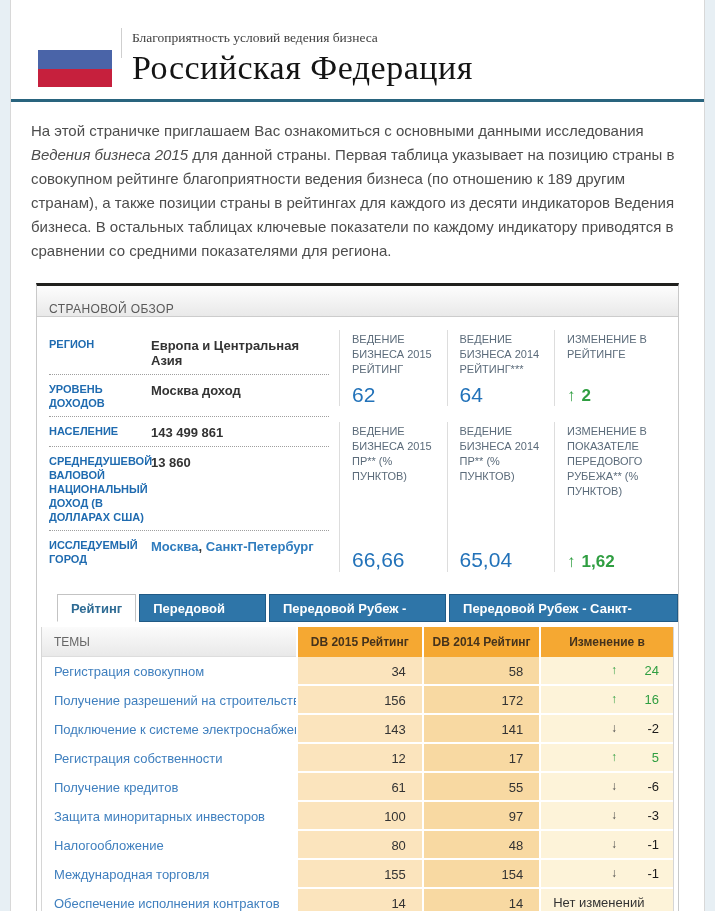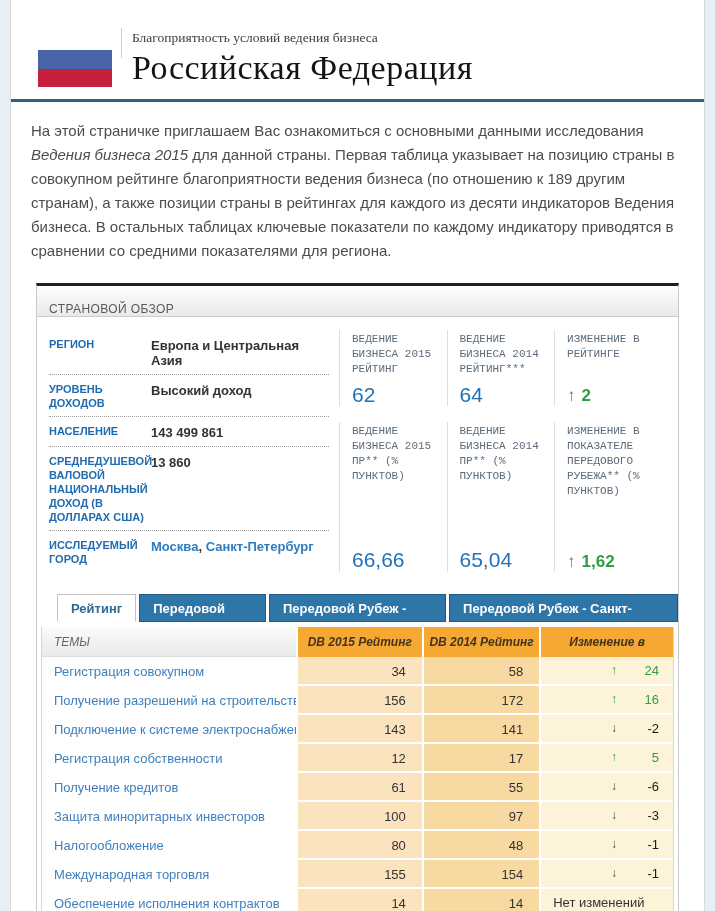--- a/index.html
+++ b/index.html
@@ -36,39 +36,39 @@
   .overview { display:flex; padding:13px 10px 14px 12px; min-height:214px; }
   .profile { width:290px; padding-right:10px; }
   .prow { display:flex; padding:7px 0 6px 0; border-bottom:1px dotted #9f9f9f; }
   .prow:last-child { border-bottom:none; }
   .plabel { width:102px; flex:none; font-size:11px; font-weight:bold; color:#1f6bb0; line-height:14px; padding-right:4px; }
   .pvalue { font-size:13px; font-weight:bold; color:#333; line-height:15px; padding-top:1px; }
   .pvalue a { color:#2f7cbe; text-decoration:none; }
 
   .stats { flex:1; display:grid; grid-template-columns:1fr 1fr 1.06fr; grid-template-rows:76px auto; row-gap:16px; }
   .stat { border-left:1px solid #ddd; padding:2px 8px 0 12px; display:flex; flex-direction:column; }
-  .slabel { font-size:11px; color:#5b6b7a; line-height:15px;font-family:Liberation Mono, monospace; }
+  .slabel { font-size:11px; color:#5b6b7a; line-height:15px; }
   .svalue { margin-top:auto; font-size:21px; color:#2272b9; padding-top:6px; }
   .svalue.up { font-size:17px; font-weight:bold; color:#2f9e41; }
   .svalue.up .arr { margin-right:6px; font-weight:bold; }
 
   
   .tabs { display:flex; gap:3px; margin:8px 0 5px 20px; }
   .tab { height:28px; line-height:27px; padding:0 13px; font-size:13px; font-weight:bold; cursor:pointer;
          background:#2e75a8; color:#fff; border:1px solid #205a85; }
   .tab.active { background:#fff; color:#2e6b94; border:1px solid #c3c3c3; border-bottom:1px solid #fff; }
 
   
   .dtable { margin:0 4px 4px 4px; border:1px solid #d6d6d6; border-top:none; }
   .thead { display:flex; height:30px; }
   .c-topic { width:40.2%; flex:none; }
   .c1 { width:20%; flex:none; }
   .c2 { width:18.6%; flex:none; }
   .c3 { flex:1; }
-  .th { line-height:30px; font-size:12px;font-style:italic; }
+  .th { line-height:30px; font-size:12px; }
   .th.c-topic { background:linear-gradient(#fbfbfb,#e9e9e9); color:#666; padding-left:12px; border-bottom:1px solid #ddd; }
   .th.orange { background:#f5a832; color:#45331c; font-weight:bold; text-align:center; border-left:2px solid #fff; }
   .trow { display:flex; height:29px; }
   .cell { line-height:29px; font-size:13px; }
   .cell.topic { padding-left:12px; color:#3f7fbe; cursor:pointer; overflow:hidden; white-space:nowrap; }
   .cell.num { text-align:right; padding-right:16px; color:#333; border-left:2px solid #fff; border-bottom:2px solid #fff; }
   .trow:last-child .cell.num { border-bottom:none; }
   .bg1 { background:#fbe4bd; }
   .bg2 { background:#f8d9a2; }
   .bg3 { background:#fdf3d9; }
@@ -110,21 +110,21 @@
       </div>
 
       <div class="overview">
         <div class="profile" id="profile">
             <div class="prow">
               <div class="plabel">РЕГИОН</div>
               <div class="pvalue">Европа и Центральная Азия</div>
             </div>
             <div class="prow">
               <div class="plabel">УРОВЕНЬ ДОХОДОВ</div>
-              <div class="pvalue">Высокий доход</div>
+              <div class="pvalue">Москва доход</div>
             </div>
             <div class="prow">
               <div class="plabel">НАСЕЛЕНИЕ</div>
               <div class="pvalue">143 499 861</div>
             </div>
             <div class="prow">
               <div class="plabel">СРЕДНЕДУШЕВОЙ ВАЛОВОЙ НАЦИОНАЛЬНЫЙ ДОХОД (В ДОЛЛАРАХ США)</div>
               <div class="pvalue">13 860</div>
             </div>
             <div class="prow">

